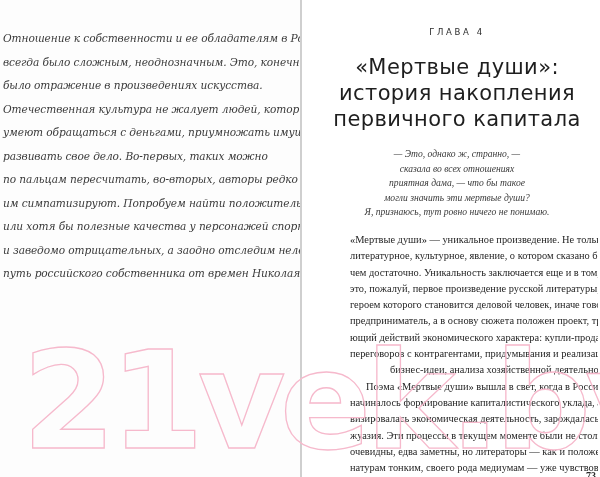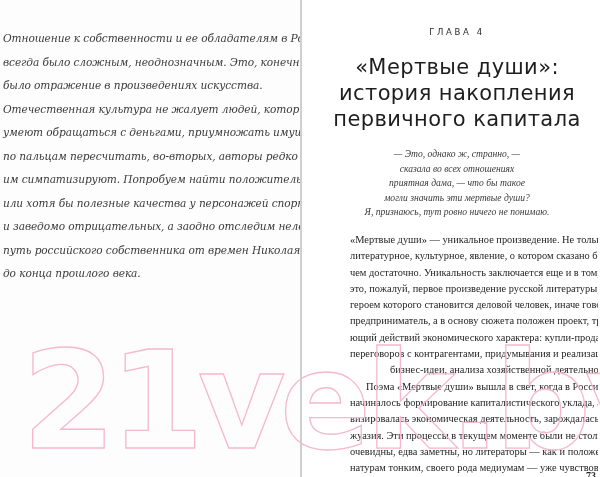--- a/index.html
+++ b/index.html
@@ -67,26 +67,26 @@
 
 <div class="spread">
 
   <div class="page-left">
     <div class="intro">
       <span class="intro-line">Отношение к собственности и ее обладателям в России</span>
       <span class="intro-line">всегда было сложным, неоднозначным. Это, конечно же,</span>
       <span class="intro-line">было отражение в произведениях искусства.</span>
       <span class="intro-line">Отечественная культура не жалует людей, которые</span>
       <span class="intro-line">умеют обращаться с деньгами, приумножать имущество,</span>
+      <span class="intro-line">развивать свое дело. Во-первых, таких можно</span>
       <span class="intro-line">по пальцам пересчитать, во-вторых, авторы редко</span>
       <span class="intro-line">им симпатизируют. Попробуем найти положительные</span>
       <span class="intro-line">или хотя бы полезные качества у персонажей спорных</span>
       <span class="intro-line">и заведомо отрицательных, а заодно отследим нелегкий</span>
       <span class="intro-line">путь российского собственника от времен Николая Гоголя</span>
-      <span class="intro-line">до конца прошлого века.</span>
     </div>
   </div>
 
   <div class="gutter"></div>
 
   <div class="page-right">
     <div class="chapter-label">ГЛАВА 4</div>
 
     <div class="chapter-title">
       <span class="chapter-title-line">«Мертвые души»:</span>

